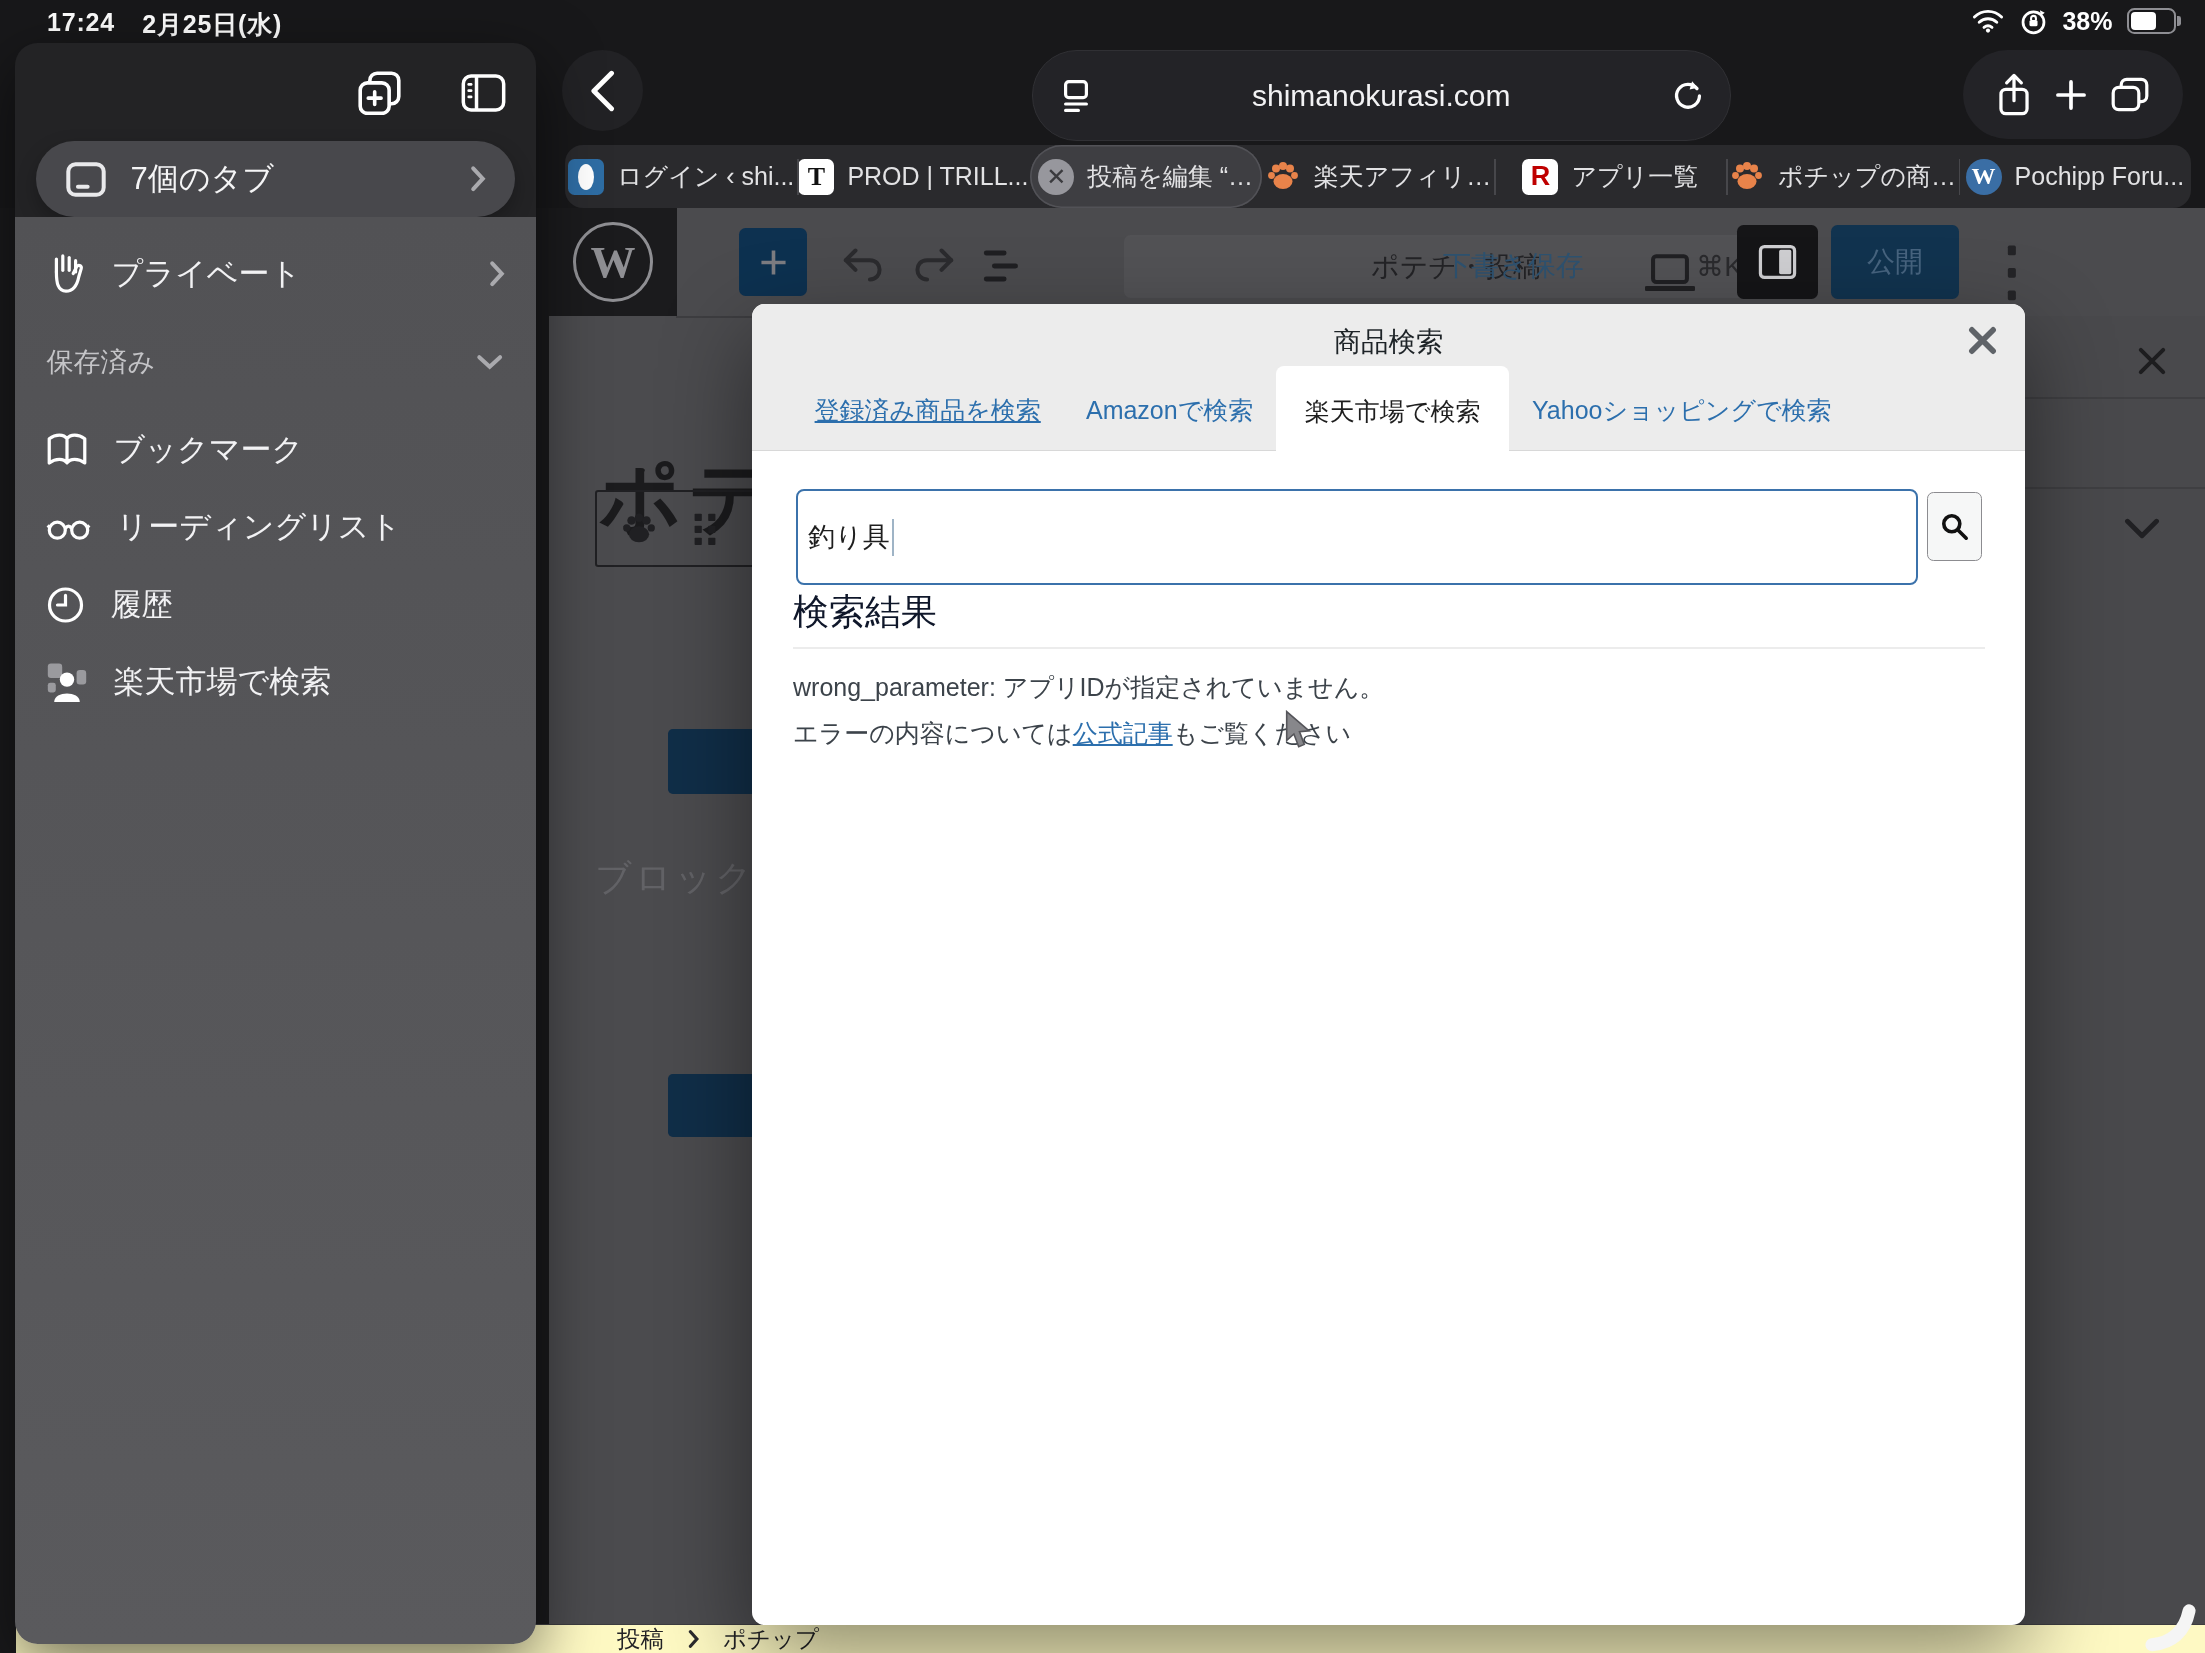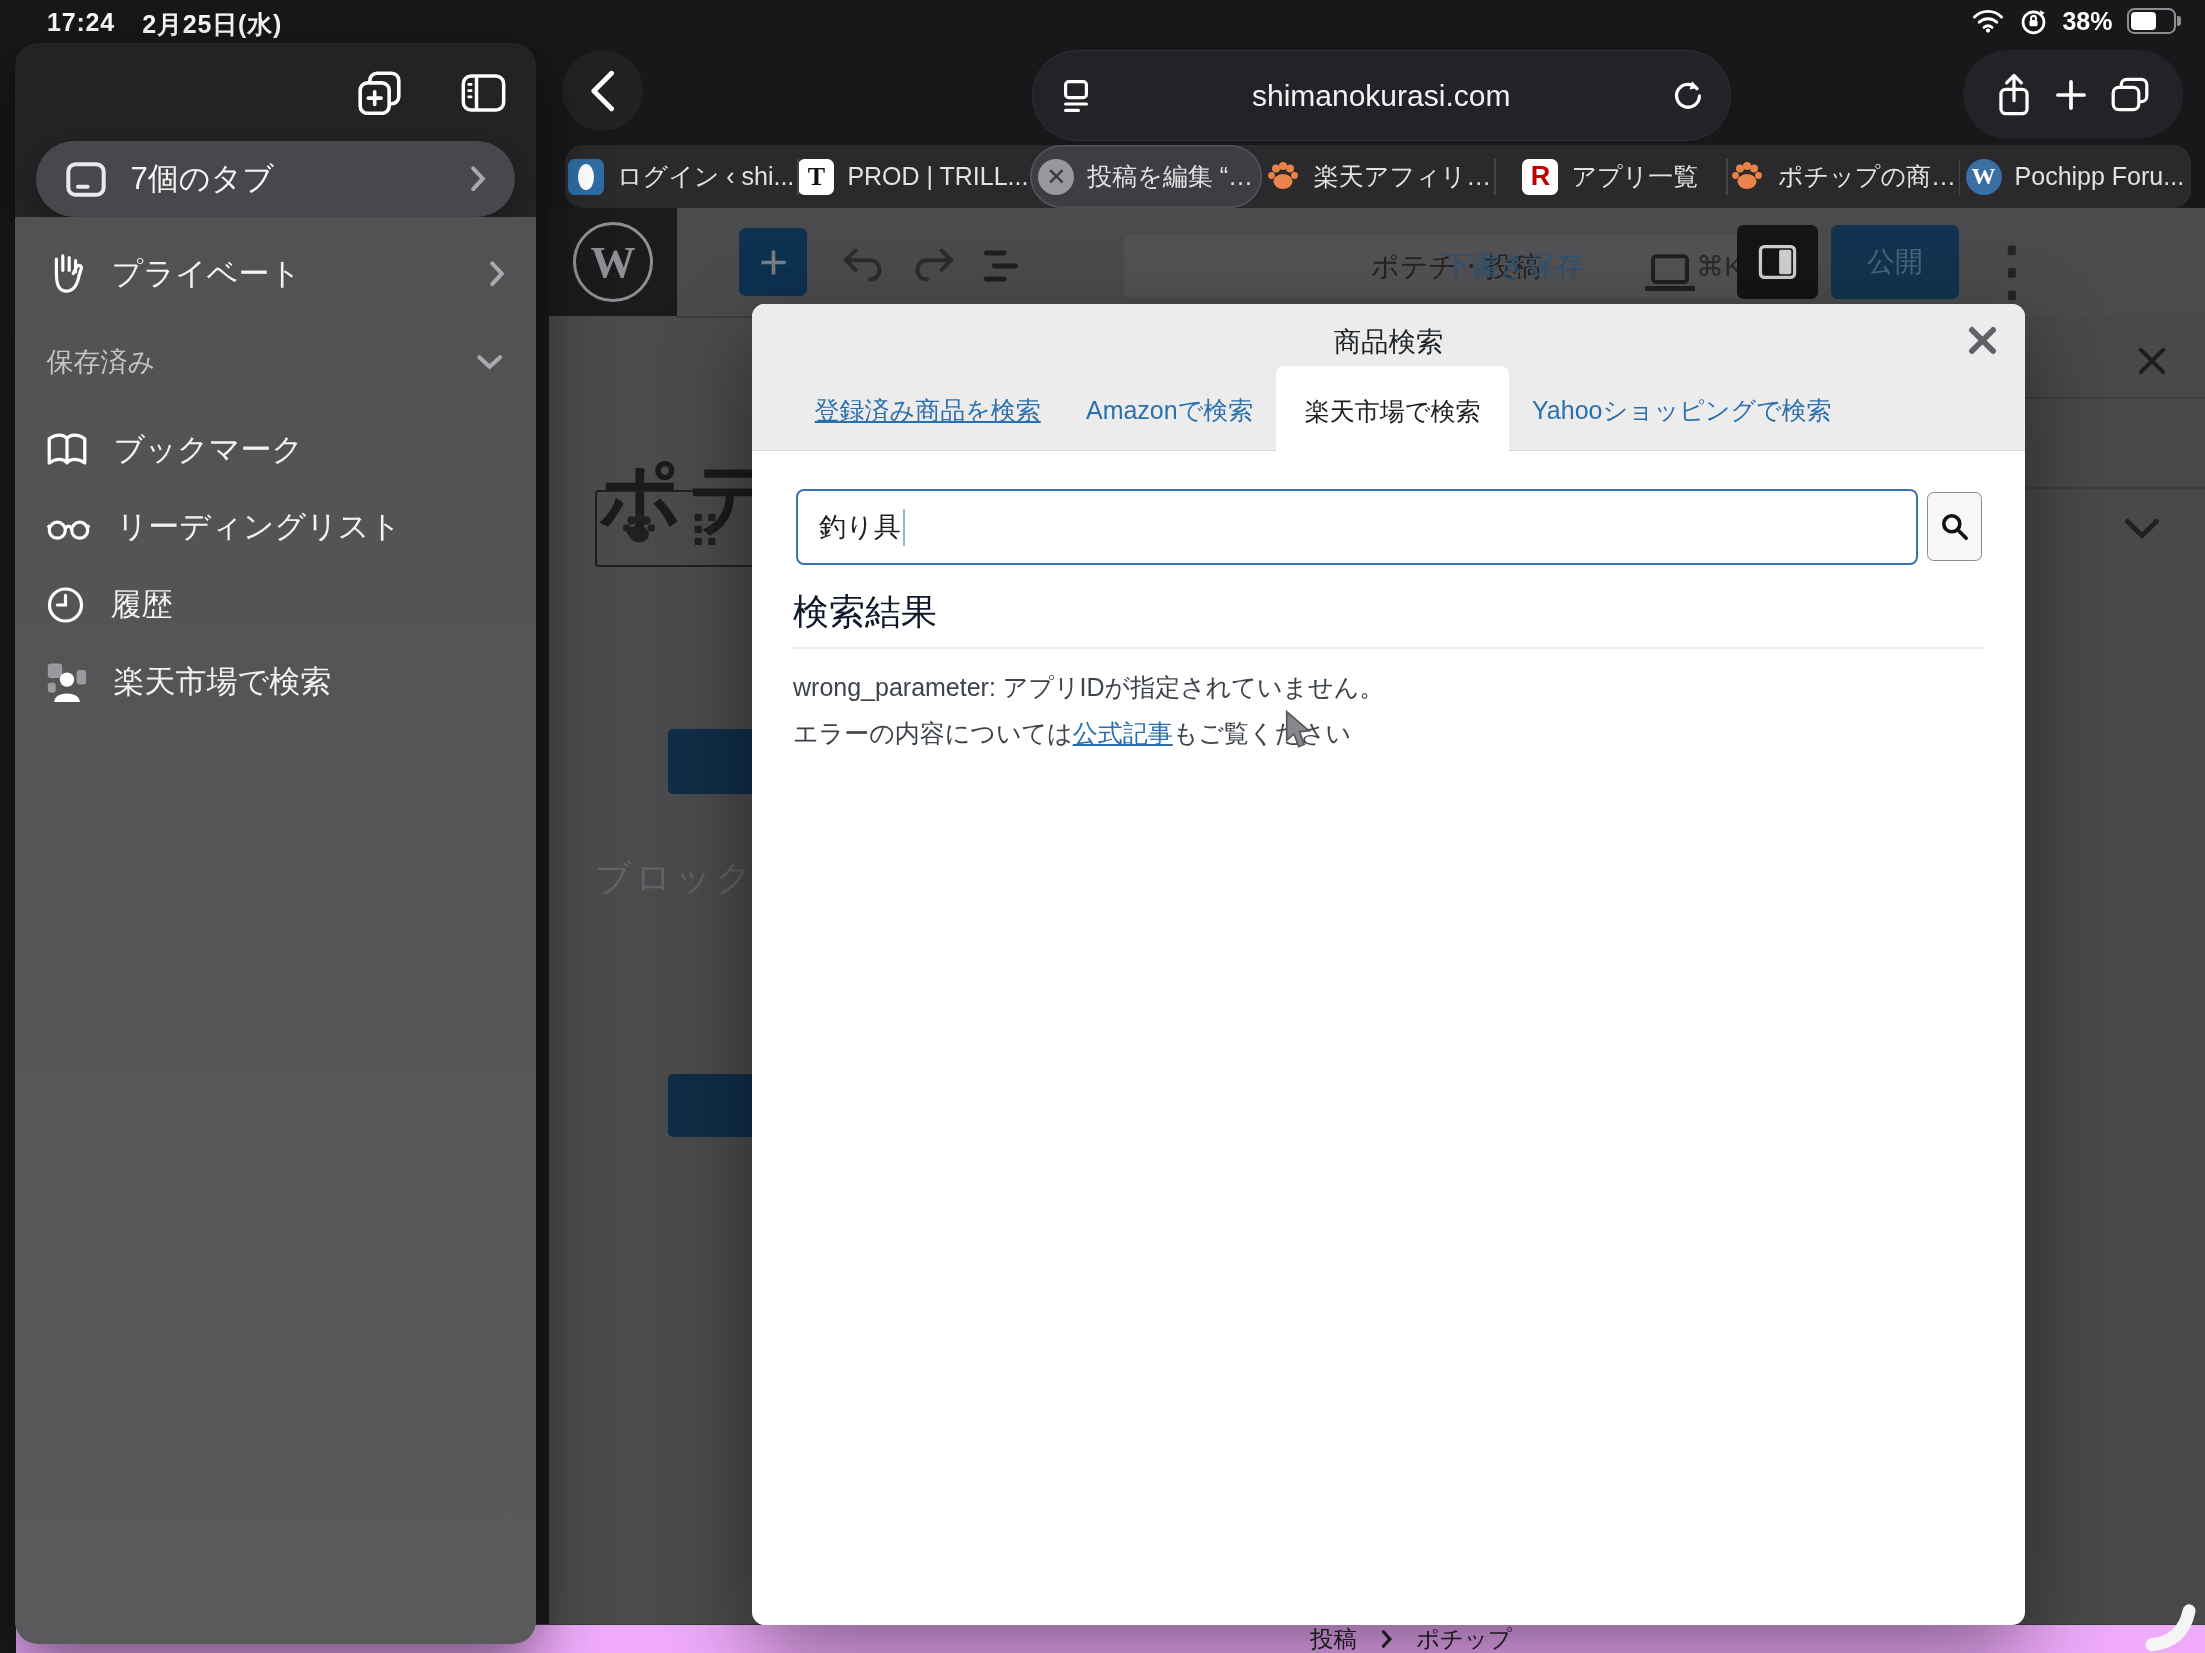--- a/index.html
+++ b/index.html
@@ -56,22 +56,22 @@
             display:flex;align-items:center;justify-content:center;}
   .pubbtn{left:1831px;top:17px;width:128px;height:74px;background:#11334f;border-radius:6.5px;
           display:flex;align-items:center;justify-content:center;color:#47647f;font-size:28px;}
   .settings{left:2012px;top:108px;right:0;bottom:28px;background:#49494c;border-left:1.6px solid #404043;}
   .sdiv{position:absolute;left:0;right:0;height:1.6px;background:#3f3f42;}
   .posttitle{left:599px;top:236px;font-size:81px;font-weight:700;color:#1b1b1d;letter-spacing:6.5px;white-space:nowrap;}
   .blockbox{left:595px;top:282px;width:347px;height:77px;border:2.4px solid #202023;border-radius:3.2px;
             display:flex;align-items:center;gap:36px;padding-left:24px;box-sizing:border-box;}
   .bluebtn{background:#102e48;border-radius:4.8px;}
   .placeholder{left:595px;top:646px;font-size:36px;color:#626266;letter-spacing:3.2px;white-space:nowrap;}
-  .bottombar{position:absolute;left:16px;right:0;bottom:0;height:28px;background:#f0abfc;border-top:1.6px solid #3c3c3f;
-             display:flex;align-items:center;justify-content:center;}
+  .bottombar{position:absolute;left:16px;right:0;bottom:0;height:28px;background:#fef9c3;border-top:1.6px solid #3c3c3f;
+             display:flex;align-items:center;}
   .crumb{display:flex;align-items:center;gap:24px;margin-left:601px;color:#232326;font-size:23.4px;}
 
   
   .sb{left:14.5px;top:43px;width:521px;height:1601px;border-radius:22.6px;overflow:hidden;
       box-shadow:0 21px 65px rgba(0,0,0,.55);}
   .sb-top{position:absolute;left:0;top:0;right:0;height:174px;background:#232325;}
   .sb-rest{position:absolute;left:0;top:174px;right:0;bottom:0;background:linear-gradient(#525255,#5a5a5d);}
   .sb-iconbtn{position:absolute;top:27px;width:45px;height:45px;display:flex;align-items:center;justify-content:center;}
   .sb-pill{position:absolute;left:21px;top:98px;width:479px;height:76px;background:#48484c;border-radius:38px;
            display:flex;align-items:center;gap:24px;padding:0 29px;box-sizing:border-box;color:#f5f5f6;font-size:31px;
@@ -87,22 +87,22 @@
          box-shadow:0 32px 89px rgba(0,0,0,.45);}
   .m-header{position:absolute;left:0;top:0;right:0;height:76px;background:#ececec;border-radius:13px 13px 0 0;
             display:flex;align-items:center;justify-content:center;color:#1d2327;font-size:27.4px;font-weight:400;}
   .m-close{position:absolute;right:27.4px;top:21px;}
   .m-tabs{position:absolute;left:0;top:76px;right:0;height:71px;background:#ececec;border-bottom:1.6px solid #d8d8d8;
           display:flex;align-items:flex-end;padding-left:40px;box-sizing:border-box;}
   .m-tab{color:#2c6fad;font-size:25px;padding:0 22.6px 22.6px;white-space:nowrap;}
   .m-tab.first{text-decoration:underline;}
   .m-tab.active{background:#fff;border-radius:8px 8px 0 0;padding:29px 29px 24px;color:#1e1e1e;
                 margin-bottom:-1.6px;text-decoration:none;}
-  .m-input{position:absolute;left:44px;top:185px;width:1122px;height:76px;border:2.4px solid #3b72ab;border-radius:8px;
-           box-sizing:border-box;display:flex;align-items:center;padding-left:21px;font-size:27px;color:#1e1e1e;}
+  .m-input{position:absolute;left:44px;top:185px;width:1122px;height:96px;border:2.4px solid #3b72ab;border-radius:8px;
+           box-sizing:border-box;display:flex;align-items:center;padding-left:10px;font-size:27px;color:#1e1e1e;}
   .caret{width:2.4px;height:37px;background:#9fb4c6;margin-left:2.4px;}
   .m-searchbtn{position:absolute;left:1175px;top:188px;width:55px;height:69px;background:#f6f7f7;
                border:1.6px solid #8c8c90;border-radius:6.5px;display:flex;align-items:center;justify-content:center;box-sizing:border-box;}
   .m-results{position:absolute;left:41px;top:284px;font-size:36px;font-weight:400;color:#0f172a;}
   .m-div{position:absolute;left:41px;top:343px;width:1192px;height:1.6px;background:#ececec;}
   .m-line{position:absolute;left:41px;font-size:25px;color:#3c434a;}
   .m-link{color:#2c6fad;text-decoration:underline;}
 </style>
 </head>
 <body>

